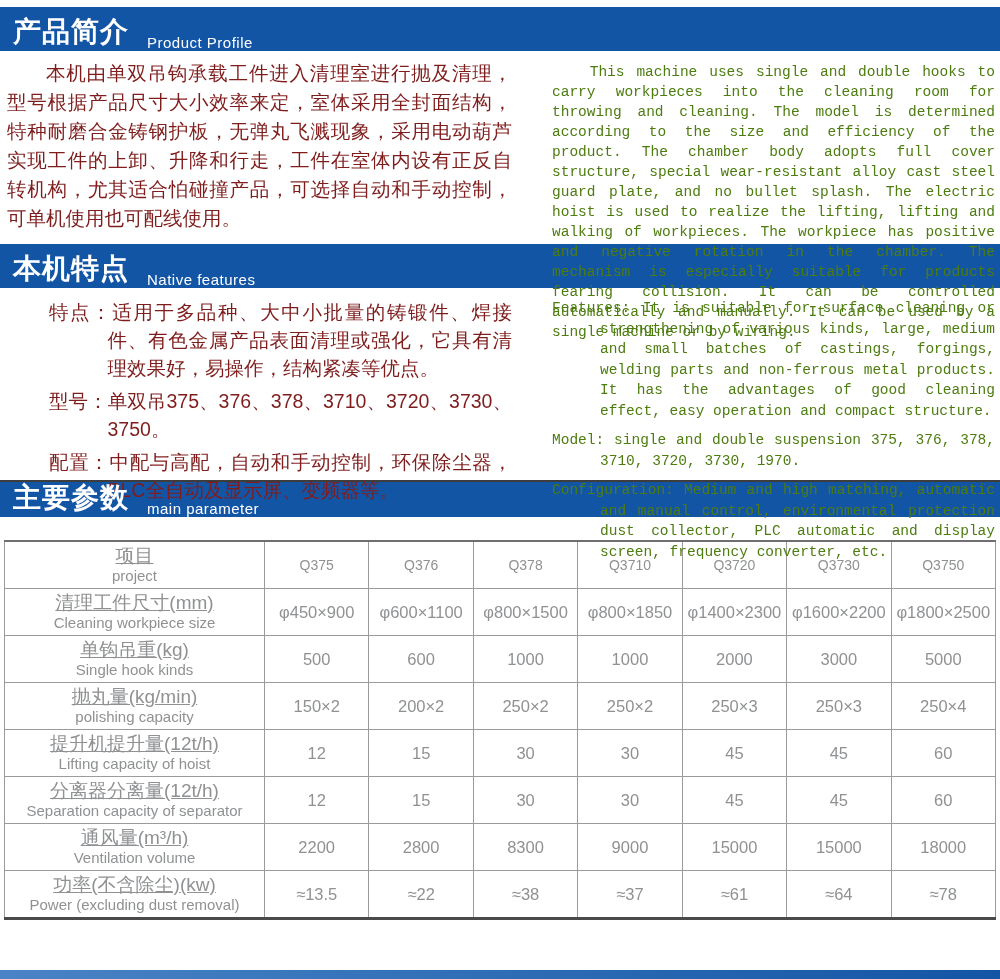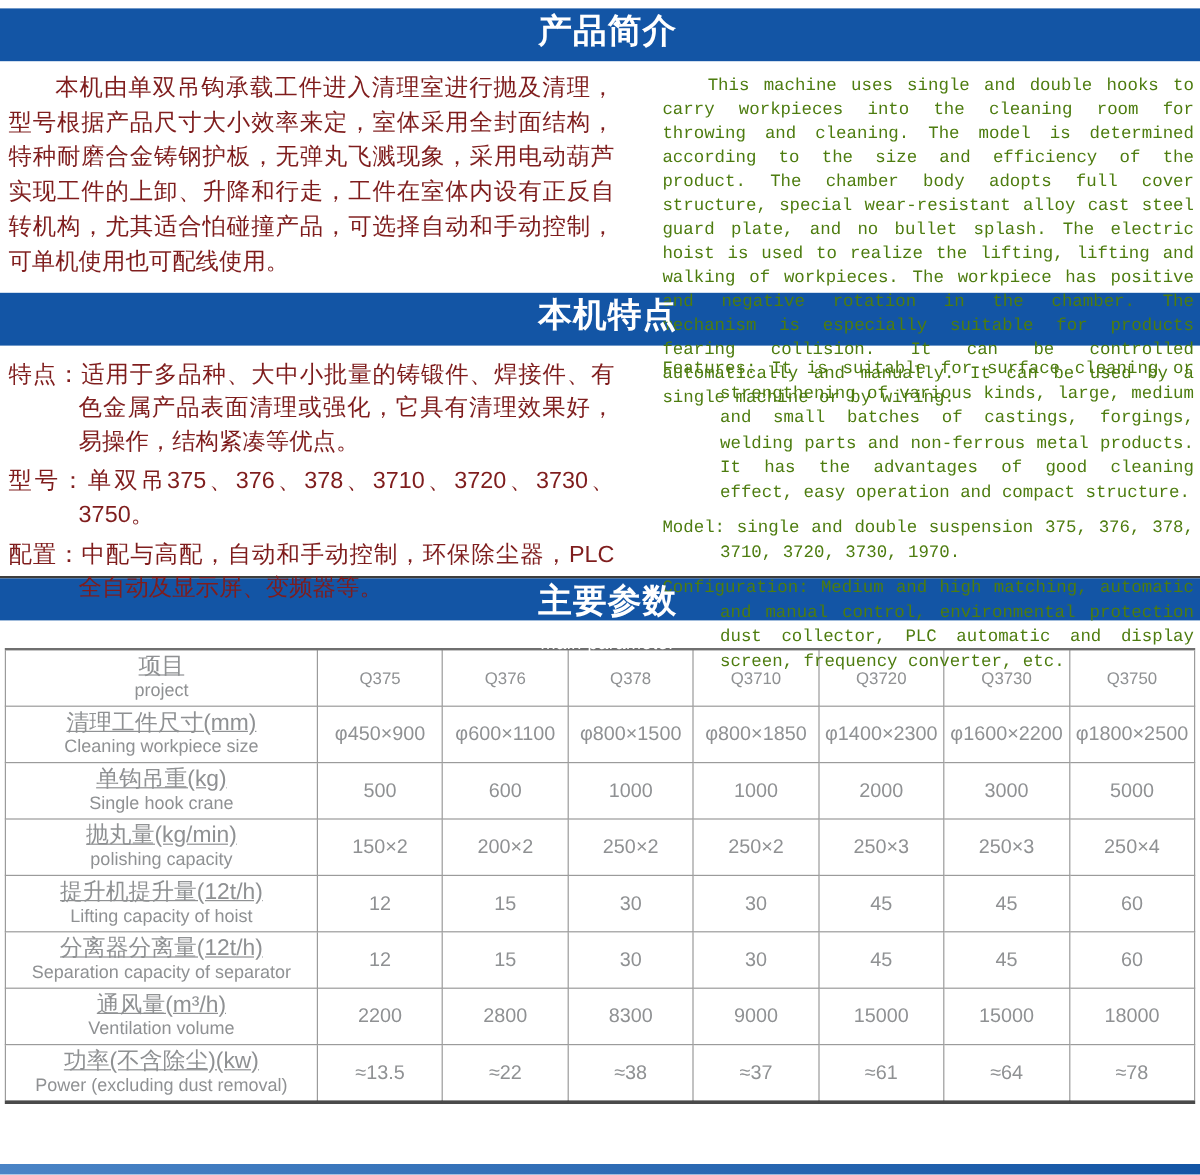--- a/index.html
+++ b/index.html
@@ -1,35 +1,35 @@
 <!DOCTYPE html>
 <html><head>
 <meta charset="utf-8">
 <style>
   html,body{margin:0;padding:0;background:#ffffff;}
   body{font-family:"Liberation Sans","DejaVu Sans",sans-serif;}
   .page{position:relative;width:1000px;height:979px;background:#fff;overflow:hidden;}
 
-  .bar{height:44px;background:#1355a5;display:flex;align-items:center;gap:8px;padding-left:13px;color:#fff;flex-direction:column;}
+  .bar{height:44px;background:#1355a5;display:flex;align-items:flex-end;gap:18px;padding-left:13px;color:#fff;}
   .bar .zh{font-size:28px;font-weight:700;letter-spacing:1px;}
   .bar .en{font-size:15px;font-weight:400;letter-spacing:.5px;}
   .bar.first{margin-top:7px;}
   .bar.third{height:35px;}
 
   .cols{display:flex;justify-content:space-between;box-sizing:border-box;padding:8px 5px 0 7px;}
   .content1{height:193px;}
   .content2{height:192px;padding-top:10px;}
 
   .zh-col{width:505px;color:#7f1d1d;}
   .en-col{width:443px;color:#4d7c0f;font-family:Liberation Mono, monospace;}
 
   .zh-body{font-size:19.5px;line-height:29px;text-align:justify;text-indent:2em;}
   .en-body{font-size:14.5px;line-height:20px;text-align:justify;text-indent:2.6em;margin-top:3px;}
 
-  .zh-feat{font-size:19.5px;line-height:28px;text-align:justify;padding-left:3em;text-indent:-3em;}
+  .zh-feat{font-size:19.5px;line-height:28px;text-align:justify;padding-left:3em;text-indent:-3em;margin-left:42px;}
   .zh-feat + .zh-feat{margin-top:5px;}
   .en-feat{font-size:14.5px;line-height:20.5px;text-align:justify;padding-left:48px;text-indent:-48px;}
   .en-feat + .en-feat{margin-top:9px;}
 
   .divider{height:0;border-top:2px solid #3d3d3d;}
 
   table.params{border-collapse:collapse;table-layout:fixed;width:992px;margin:23px auto 0 auto;color:#8f9193;
                border-top:2px solid #6f6f6f;border-bottom:3px solid #4a4a4a;}
   table.params th,table.params td{border:1px solid #9b9b9b;text-align:center;vertical-align:middle;
                height:46px;padding:0 2px;font-weight:400;}
@@ -112,21 +112,21 @@
           <td class="val">φ600×1100</td>
           <td class="val">φ800×1500</td>
           <td class="val">φ800×1850</td>
           <td class="val">φ1400×2300</td>
           <td class="val">φ1600×2200</td>
           <td class="val">φ1800×2500</td>
         </tr>
         <tr>
           <td>
             <div class="cell-zh">单钩吊重(kg)</div>
-            <div class="cell-en">Single hook crane</div>
+            <div class="cell-en">Single hook kinds</div>
           </td>
           <td class="val">500</td>
           <td class="val">600</td>
           <td class="val">1000</td>
           <td class="val">1000</td>
           <td class="val">2000</td>
           <td class="val">3000</td>
           <td class="val">5000</td>
         </tr>
         <tr>

